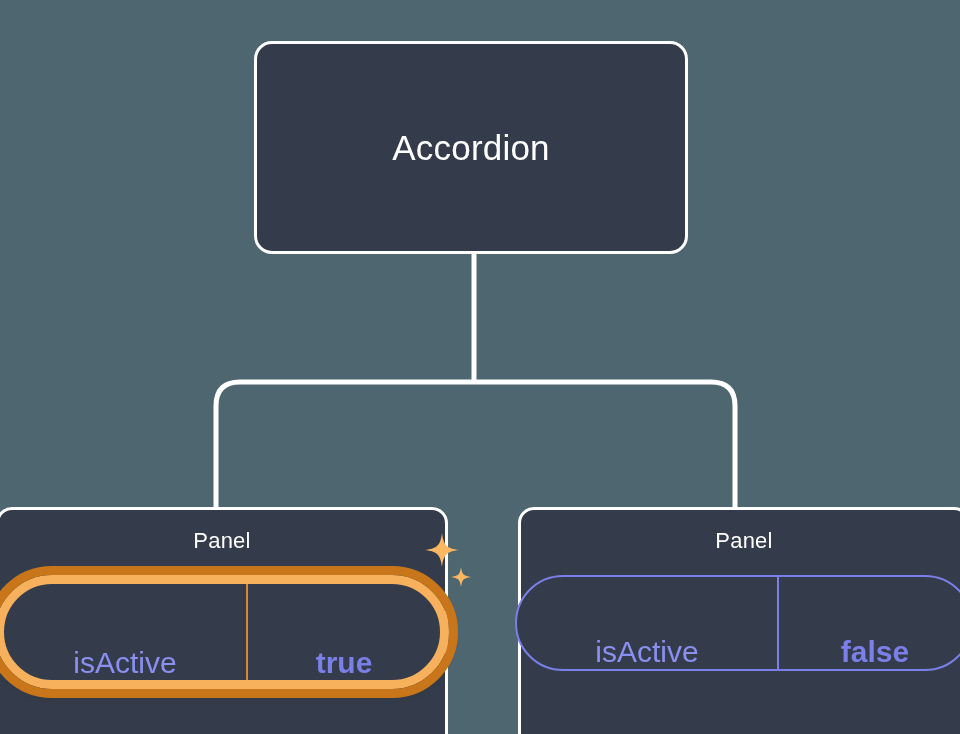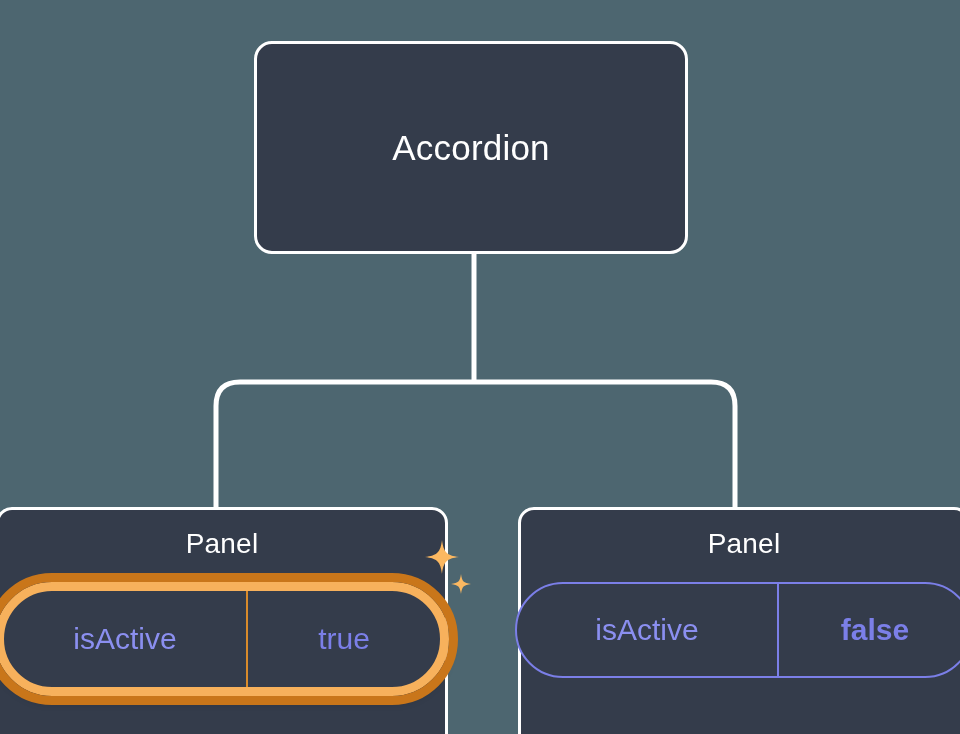--- a/index.html
+++ b/index.html
@@ -72,21 +72,21 @@
   .node-child-left {
     left: -4px;
     width: 452px;
   }
   .node-child-right {
     left: 518px;
     width: 452px;
   }
   .node-title-child {
     color: #ffffff;
-    font-size: 28px;
+    font-size: 22px;
     font-weight: 400;
     letter-spacing: 0.2px;
     line-height: 1.1;
   }
 
   
   .badge-wrap {
     position: relative;
     margin-top: 22px;
   }
@@ -103,37 +103,37 @@
   }
   .badge-highlight {
     border: 9px solid #f7b15c;
     outline: 9px solid #c9761a;
     outline-offset: -0.5px;
     height: 114px;
     box-shadow: 0 6px 10px rgba(0,0,0,0.22);
   }
   .badge-cell {
     display: flex;
-    align-items: center;
+    align-items: flex-end;
     justify-content: center;
     padding: 0 26px;
     white-space: nowrap;
   }
   .badge-key {
     color: #8b8ff0;
     font-size: 30px;
     font-weight: 400;
   }
   .badge-value {
     color: #7b7fe8;
     font-size: 30px;
     font-weight: 700;
   }
   .badge-highlight .badge-key { color: #8b8ff0; }
-  .badge-highlight .badge-value { font-weight: 400; color: #7b7fe8; }
+  .badge-highlight .badge-value { font-weight: 700; color: #7b7fe8; }
 
   .badge-divider {
     width: 2px;
     align-self: stretch;
     background: #7b7fe8;
   }
   .badge-highlight .badge-divider {
     width: 2px;
     background: #d98b2b;
   }

